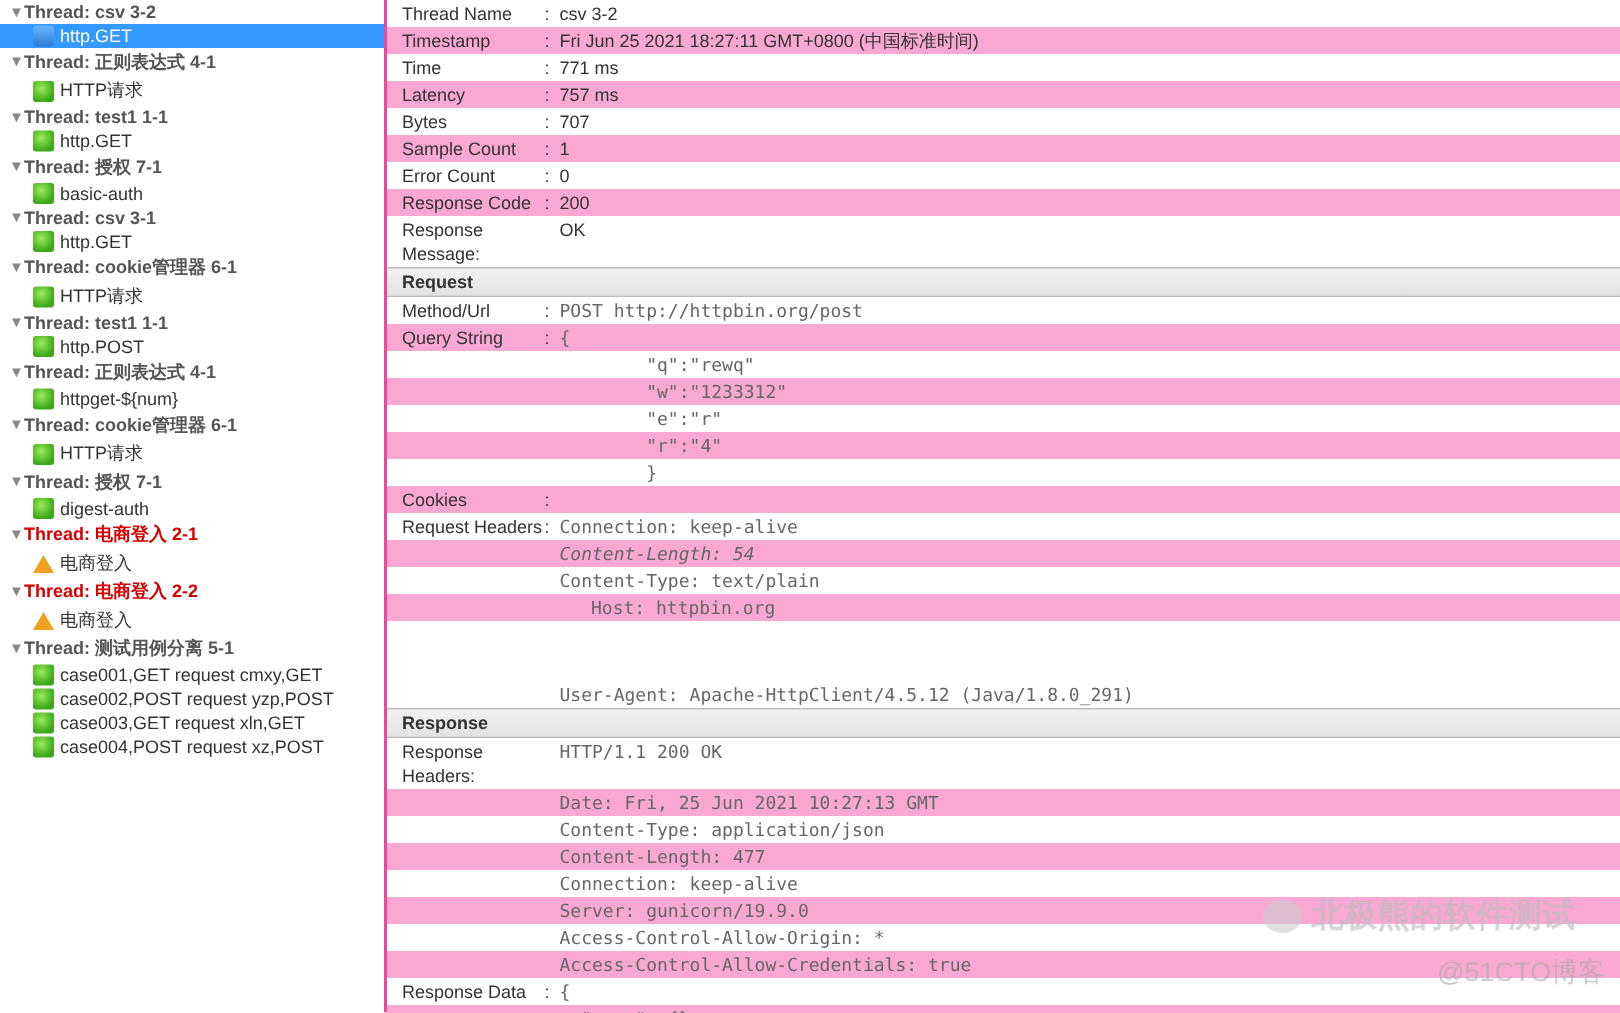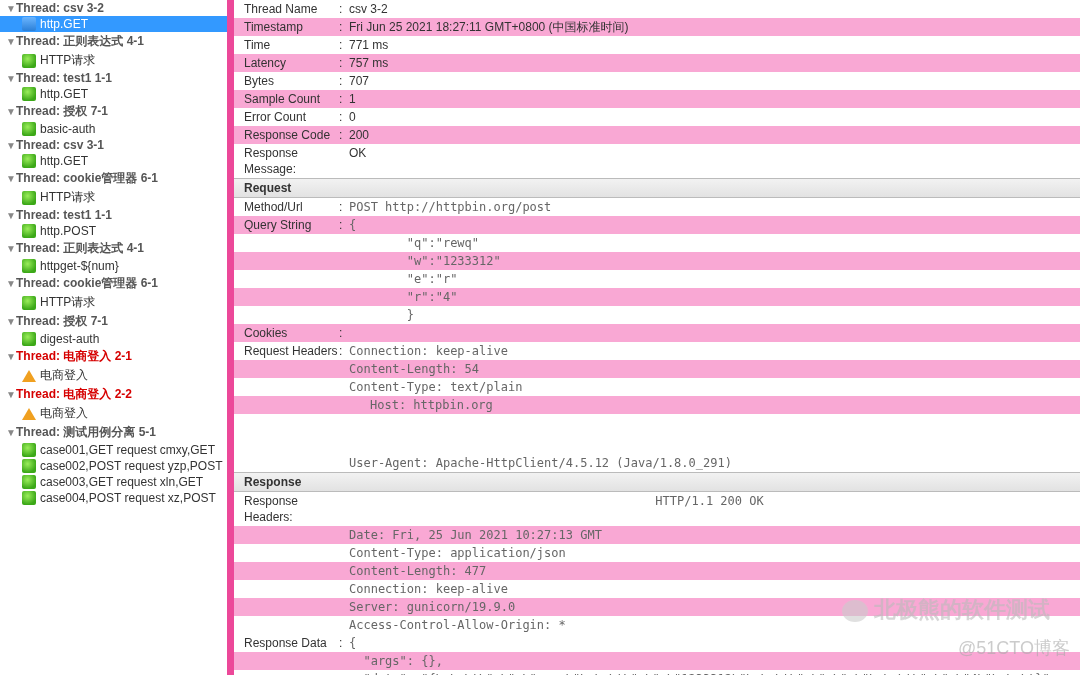--- a/index.html
+++ b/index.html
@@ -1,18 +1,18 @@
 <!DOCTYPE html>
 <html><head>
 <meta charset="utf-8">
 <style>
 * { margin: 0; padding: 0; box-sizing: border-box; }
 body { font-family: "Microsoft YaHei", Arial, sans-serif; font-size: 12px; color: #333; background: #fff; overflow: hidden; }
 .container { display: flex; width: 1080px; height: 675px; }
-.sidebar { width: 234px; background: #fff; border-right: 7px solid #ec4899; overflow-y: auto; }
+.sidebar { width: 258px; background: #fff; border-right: 2px solid #ec4899; overflow-y: auto; }
 .tree-item { display: flex; align-items: center; padding: 1px 4px; cursor: pointer; white-space: nowrap; }
 .tree-item.selected { background: #3399ff; color: #fff; }
 .tree-item.bold { font-weight: bold; color: #555; }
 .tree-item.red { color: #d60000; font-weight: bold; }
 .tree-item.level0 { padding-left: 6px; }
 .tree-item.level1 { padding-left: 22px; }
 .arrow { display: inline-block; width: 10px; font-size: 10px; color: #888; }
 .arrow.down::before { content: "▼"; }
 .icon { display: inline-block; width: 14px; height: 14px; margin-right: 4px; }
 .icon-ok { background: radial-gradient(circle at 40% 35%, #9aed5a 0%, #3ca818 70%); border-radius: 2px; }
@@ -240,42 +240,42 @@
         <div class="val" style="white-space: pre;"></div>
       </div>
       <div class="row">
         <div class="key">Request Headers</div>
         <div class="colon">:</div>
         <div class="val mono" style="white-space: pre;">Connection: keep-alive</div>
       </div>
       <div class="row stripe">
         <div class="key"></div>
         <div class="colon"></div>
-        <div class="val mono" style="white-space: pre;">Content-Length: 54</div>
+        <div class="val mono" style="white-space: pre; font-style: italic;">Content-Length: 54</div>
       </div>
       <div class="row">
         <div class="key"></div>
         <div class="colon"></div>
         <div class="val mono" style="white-space: pre;">Content-Type: text/plain</div>
       </div>
       <div class="row stripe">
         <div class="key"></div>
         <div class="colon"></div>
         <div class="val mono" style="white-space: pre; padding-left: 21px;">Host: httpbin.org</div>
       </div>
       <div class="row">
         <div class="key"></div>
         <div class="colon"></div>
         <div class="val mono" style="white-space: pre; margin-top: 40px;">User-Agent: Apache-HttpClient/4.5.12 (Java/1.8.0_291)</div>
       </div>
       <div class="section-header">Response</div>
       <div class="row">
         <div class="key">Response Headers:</div>
         <div class="colon"></div>
-        <div class="val mono" style="white-space: pre; text-align: center;">HTTP/1.1 200 OK</div>
+        <div class="val mono" style="white-space: pre;">HTTP/1.1 200 OK</div>
       </div>
       <div class="row stripe">
         <div class="key"></div>
         <div class="colon"></div>
         <div class="val mono" style="white-space: pre;">Date: Fri, 25 Jun 2021 10:27:13 GMT</div>
       </div>
       <div class="row">
         <div class="key"></div>
         <div class="colon"></div>
         <div class="val mono" style="white-space: pre;">Content-Type: application/json</div>
@@ -292,20 +292,25 @@
       </div>
       <div class="row stripe">
         <div class="key"></div>
         <div class="colon"></div>
         <div class="val mono" style="white-space: pre;">Server: gunicorn/19.9.0</div>
       </div>
       <div class="row">
         <div class="key"></div>
         <div class="colon"></div>
         <div class="val mono" style="white-space: pre;">Access-Control-Allow-Origin: *</div>
+      </div>
+      <div class="row stripe">
+        <div class="key"></div>
+        <div class="colon"></div>
+        <div class="val mono" style="white-space: pre;">Access-Control-Allow-Credentials: true</div>
       </div>
       <div class="row">
         <div class="key">Response Data</div>
         <div class="colon">:</div>
         <div class="val mono" style="white-space: pre;">{</div>
       </div>
       <div class="row stripe">
         <div class="key"></div>
         <div class="colon"></div>
         <div class="val mono" style="white-space: pre;">  "args": {},</div>

